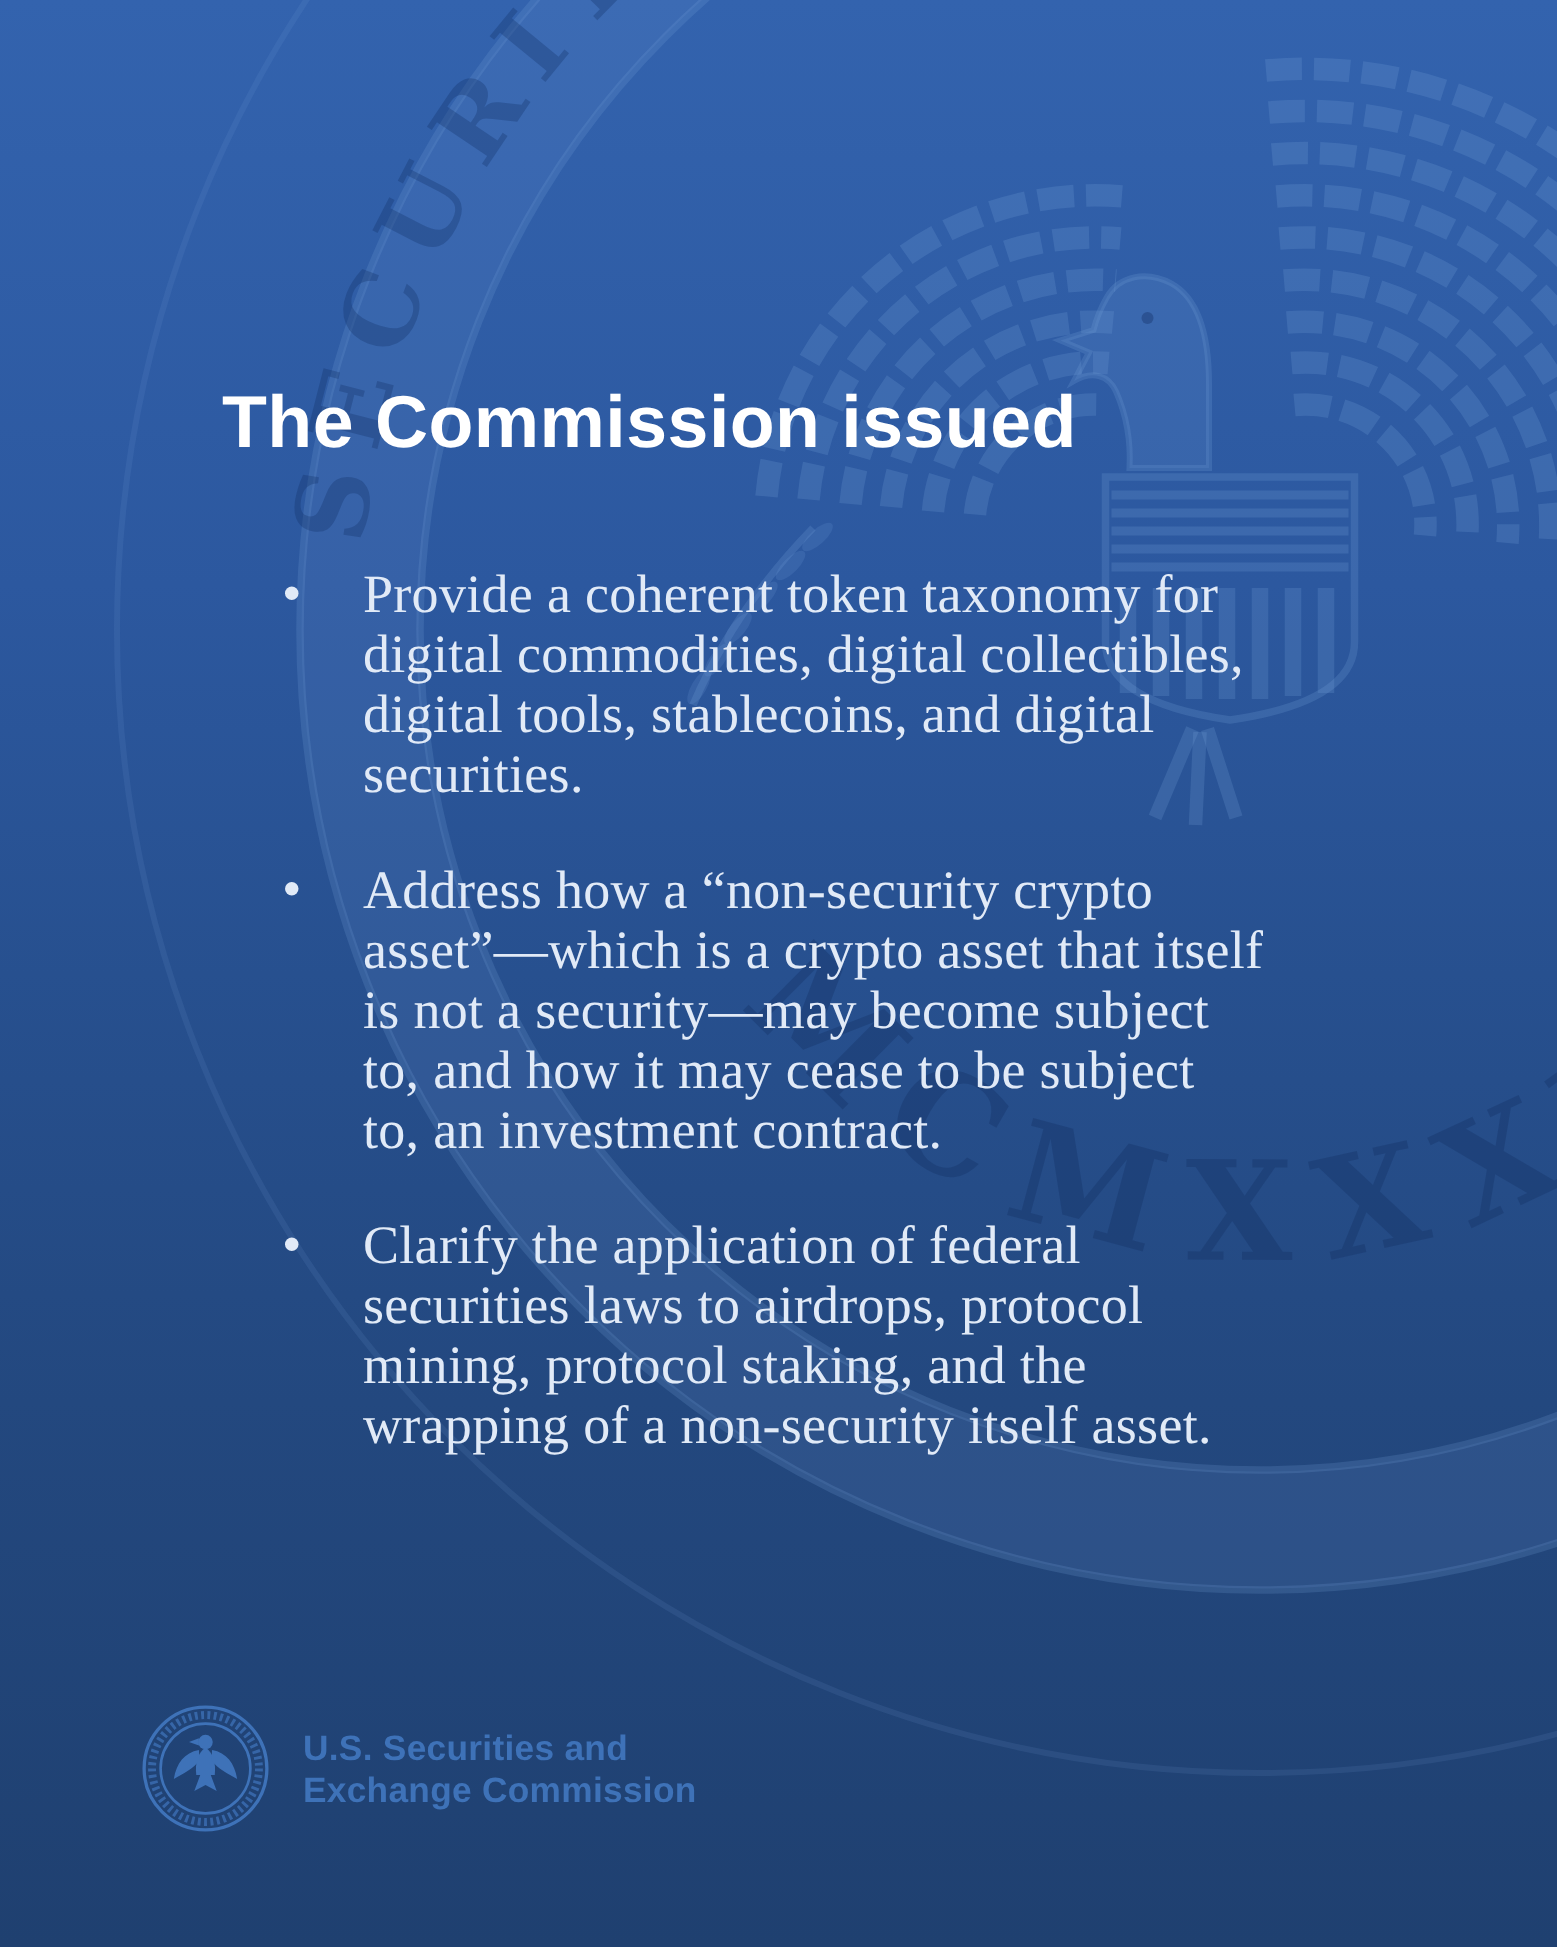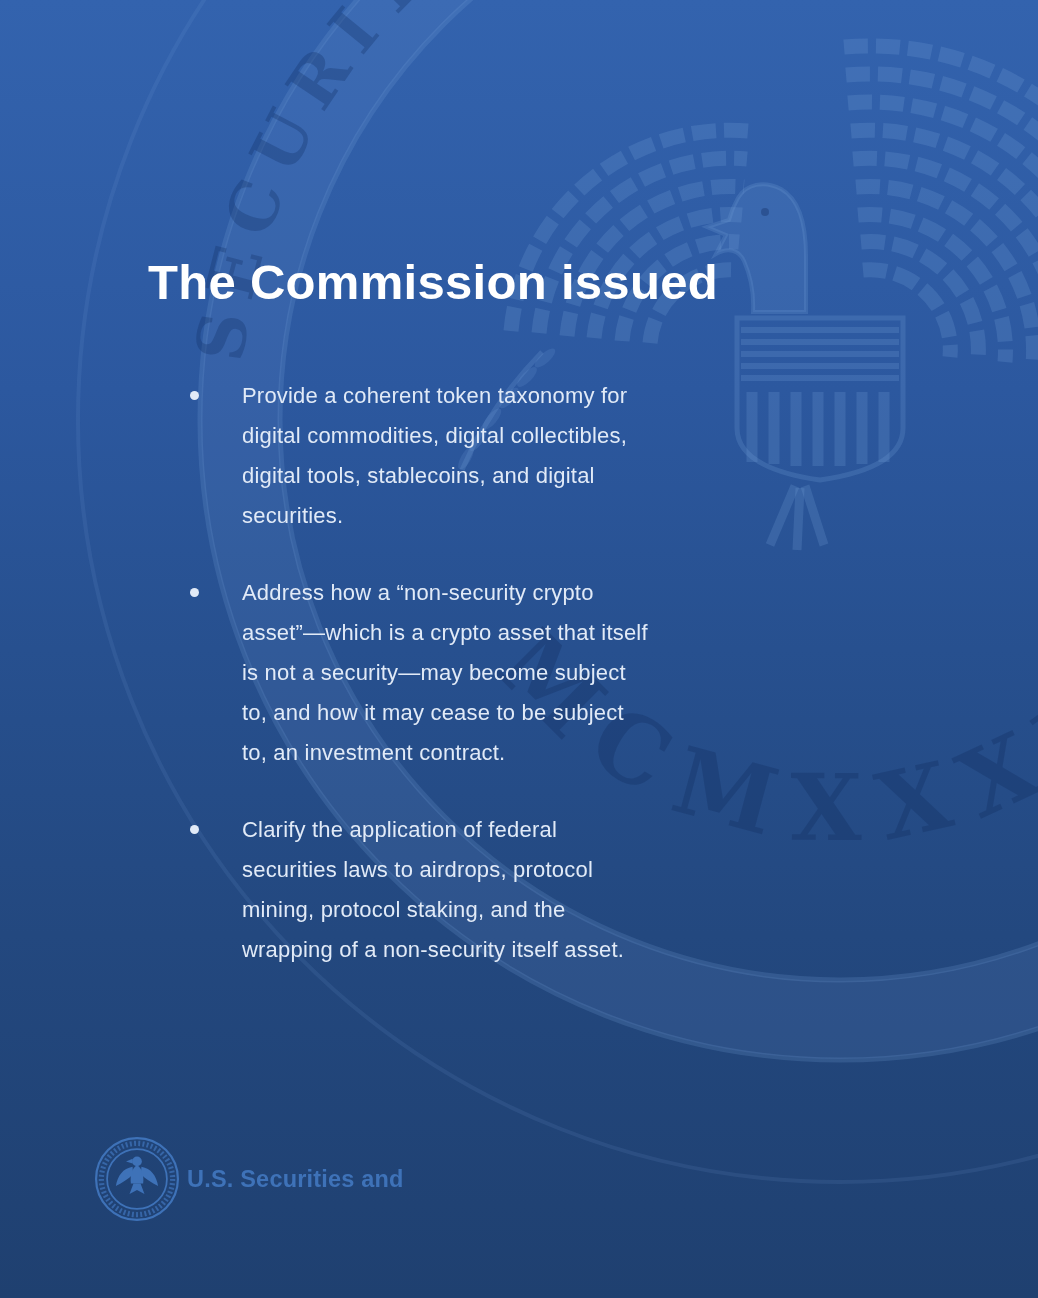--- a/index.html
+++ b/index.html
@@ -9,28 +9,28 @@
     background:linear-gradient(180deg,#3363ae 0%,#2c589f 30%,#27508f 50%,#23487f 72%,#1f4070 100%);
   }
   .watermark{position:absolute;inset:0;pointer-events:none;}
   .content{position:absolute;left:148px;top:250px;width:800px;}
   .heading{
     margin:0;color:#ffffff;font-weight:bold;font-size:49px;line-height:64px;letter-spacing:.3px;
   }
   .bullets{list-style:none;margin:62px 0 0 0;padding:0;}
   .bullets li{
     position:relative;padding-left:94px;margin:0 0 37px 0;
-    color:#e1eaf7;font-size:22px;line-height:40px;letter-spacing:.2px;
+    color:#e1eaf7;font-size:36px;line-height:40px;letter-spacing:.2px;font-family:Liberation Serif, serif;
   }
   .bullet-text{white-space:pre-line;}
   .dot{
     position:absolute;left:42px;top:15px;width:9px;height:9px;border-radius:50%;background:#e1eaf7;
   }
   .footer{
-    position:absolute;left:93px;top:1135px;display:flex;align-items:center;gap:6px;
+    position:absolute;left:93px;top:1135px;display:flex;align-items:center;gap:21px;
   }
   .seal{width:88px;height:88px;display:block;}
   .org{color:#3e72b8;font-weight:bold;font-size:23.5px;line-height:28px;letter-spacing:.2px;}
   .org div{white-space:nowrap;}
 </style>
 </head>
 <body>
 
 <div class="canvas">
 
@@ -159,16 +159,17 @@
         <circle cx="50" cy="30" r="5.5"></circle>
         <path d="M 45 27 L 37.5 30 L 45 32.5 Z"></path>
         <path d="M 50 34 C 44 38 42 46 43 55 L 57 55 C 58 46 56 38 50 34 Z"></path>
         <path d="M 45 36 C 34 38 28 46 26 58 C 33 54 41 50 45.5 44 Z"></path>
         <path d="M 55 36 C 66 38 72 46 74 58 C 67 54 59 50 54.5 44 Z"></path>
         <path d="M 46 55 L 41.5 67 L 50 62.5 L 58.5 67 L 54 55 Z"></path>
       </g>
     </svg>
     <div class="org">
       <div>U.S. Securities and</div>
+      <div>Exchange Commission</div>
     </div>
   </div>
 
 </div>
 
 </body></html>

